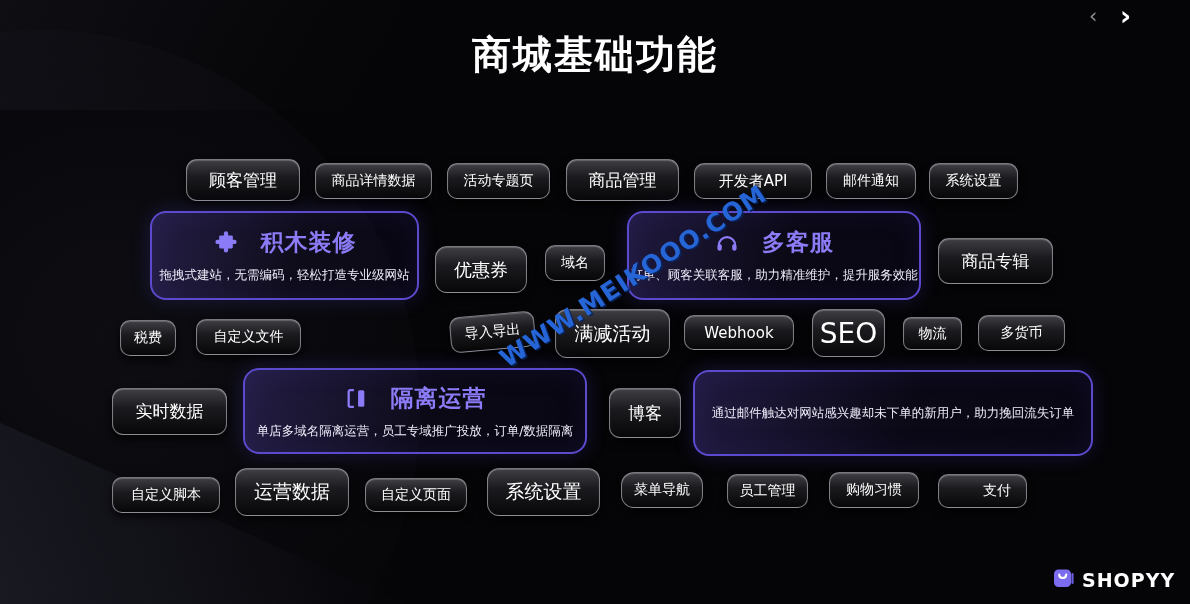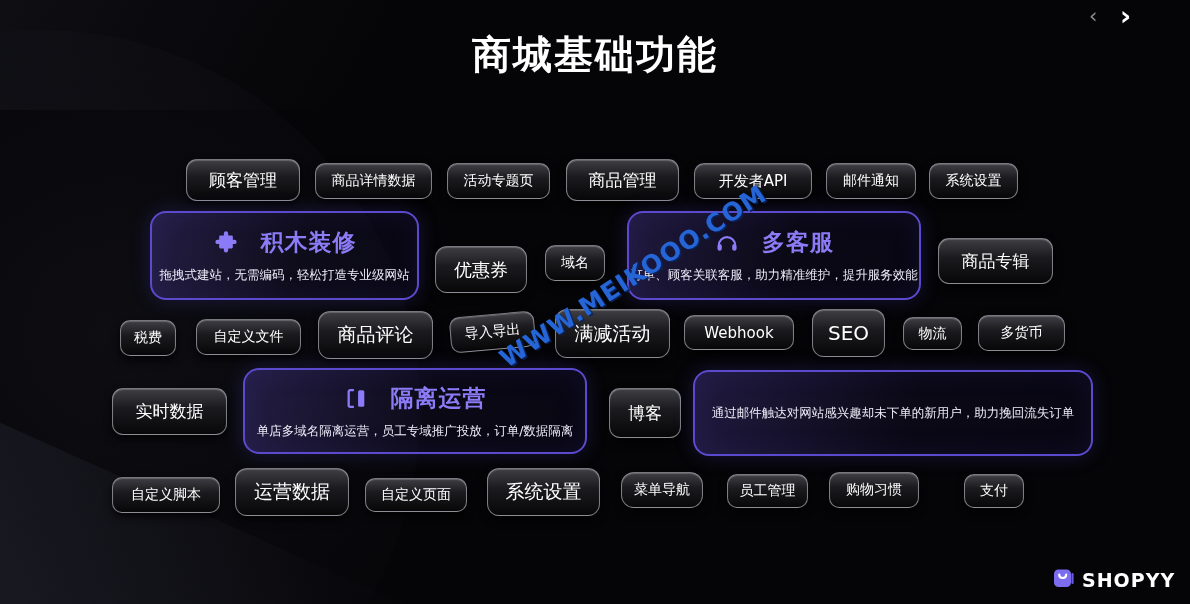--- a/index.html
+++ b/index.html
@@ -33,21 +33,21 @@
 
   .pill{
     position:absolute;display:flex;align-items:center;justify-content:center;
     border-radius:10px;border:1px solid rgba(195,195,205,.60);
     background:linear-gradient(180deg,#3e3e44 0%,#1b1b1f 42%,#070708 100%);
     box-shadow:0 4px 9px rgba(0,0,0,.75), inset 0 1px 1px rgba(255,255,255,.22);
     color:#fff;font-size:14px;white-space:nowrap;
   }
   .pill.md{font-size:17px;border-radius:11px;}
   .pill.lg{font-size:19px;border-radius:12px;}
-  .pill.xl{font-size:20px;border-radius:12px;}
+  .pill.xl{font-size:28px;border-radius:12px;}
   .pill.tilt{transform:rotate(-5deg);}
 
   .card{
     position:absolute;display:flex;flex-direction:column;align-items:center;justify-content:center;
     gap:9px;border:2px solid #5b4ace;border-radius:16px;
     background:linear-gradient(105deg, rgba(74,58,148,.40), rgba(30,22,70,.22) 55%, rgba(16,11,44,.30));
     box-shadow:0 0 20px rgba(92,72,220,.22), inset 0 0 30px rgba(92,72,220,.10);
   }
   .card-title{display:flex;gap:22px;color:#8b7bf6;font-size:23px;font-weight:800;letter-spacing:1px;}
   .card-title .cicon{display:flex;align-items:center;}
@@ -108,26 +108,25 @@
       </span>
       <span>多客服</span>
     </div>
     <div class="card-desc">订单、顾客关联客服，助力精准维护，提升服务效能</div>
   </div>
 
   <div class="pill md" style="left:938px;top:238px;width:113px;height:44px;">商品专辑</div>
 
   <div class="pill" style="left:120px;top:320px;width:54px;height:34px;">税费</div>
   <div class="pill" style="left:196px;top:319px;width:103px;height:34px;">自定义文件</div>
-  <div class="pill lg" style="left:318px;top:311px;width:113px;height:46px;">商品评论</div>
   <div class="pill tilt" style="left:450px;top:314px;width:83px;height:34px;">导入导出</div>
   <div class="pill lg" style="left:555px;top:309px;width:113px;height:47px;">满减活动</div>
   <div class="pill" style="left:684px;top:315px;width:108px;height:33px;font-size:15px;">Webhook</div>
   <div class="pill xl" style="left:812px;top:309px;width:71px;height:46px;">SEO</div>
-  <div class="pill" style="left:903px;top:317px;width:57px;height:31px;">物流</div>
+  <div class="pill" style="left:903px;top:317px;width:57px;height:31px;border-radius:8px;">物流</div>
   <div class="pill" style="left:978px;top:315px;width:85px;height:34px;border-radius:10px;">多货币</div>
 
   <div class="pill md" style="left:112px;top:388px;width:113px;height:45px;">实时数据</div>
 
   <div class="card" style="left:243px;top:368px;width:340px;height:82px;">
     <div class="card-title">
       <span class="cicon">
         <svg width="25" height="25" viewBox="0 0 24 24" fill="none" stroke="#8b7bf6" stroke-width="2.2">
             <path d="M9.5 4H6a1.5 1.5 0 0 0-1.5 1.5v13A1.5 1.5 0 0 0 6 20h3.5"></path>
             <rect x="13.5" y="4" width="6" height="16" rx="1.5" fill="#8b7bf6" stroke="none"></rect>
@@ -144,21 +143,21 @@
     <div class="card-desc">通过邮件触达对网站感兴趣却未下单的新用户，助力挽回流失订单</div>
   </div>
 
   <div class="pill" style="left:112px;top:477px;width:106px;height:34px;">自定义脚本</div>
   <div class="pill lg" style="left:235px;top:468px;width:112px;height:46px;">运营数据</div>
   <div class="pill" style="left:365px;top:478px;width:100px;height:32px;">自定义页面</div>
   <div class="pill lg" style="left:487px;top:468px;width:111px;height:46px;">系统设置</div>
   <div class="pill" style="left:621px;top:472px;width:80px;height:34px;border-radius:13px;">菜单导航</div>
   <div class="pill" style="left:727px;top:474px;width:79px;height:32px;">员工管理</div>
   <div class="pill" style="left:829px;top:472px;width:88px;height:34px;">购物习惯</div>
-  <div class="pill" style="left:964px;top:474px;width:58px;height:32px;">支付</div>
+  <div class="pill" style="left:938px;top:474px;width:58px;height:32px;padding-left:29px;">支付</div>
 
   <div class="watermark">WWW.MEIKOOO.COM</div>
 
   <div class="logo">
     <span>
       <svg width="24" height="24" viewBox="0 0 24 24">
           <rect x="3" y="3.5" width="17" height="17.5" rx="4.5" fill="#7b6cf0"></rect>
           <rect x="20.4" y="7" width="2.2" height="11" rx="1.1" fill="#6a5ce0"></rect>
           <path d="M8.2 8.5c0 4.6 7 4.6 7 0" stroke="#fff" stroke-width="2.1" fill="none" stroke-linecap="round"></path>
         </svg>

